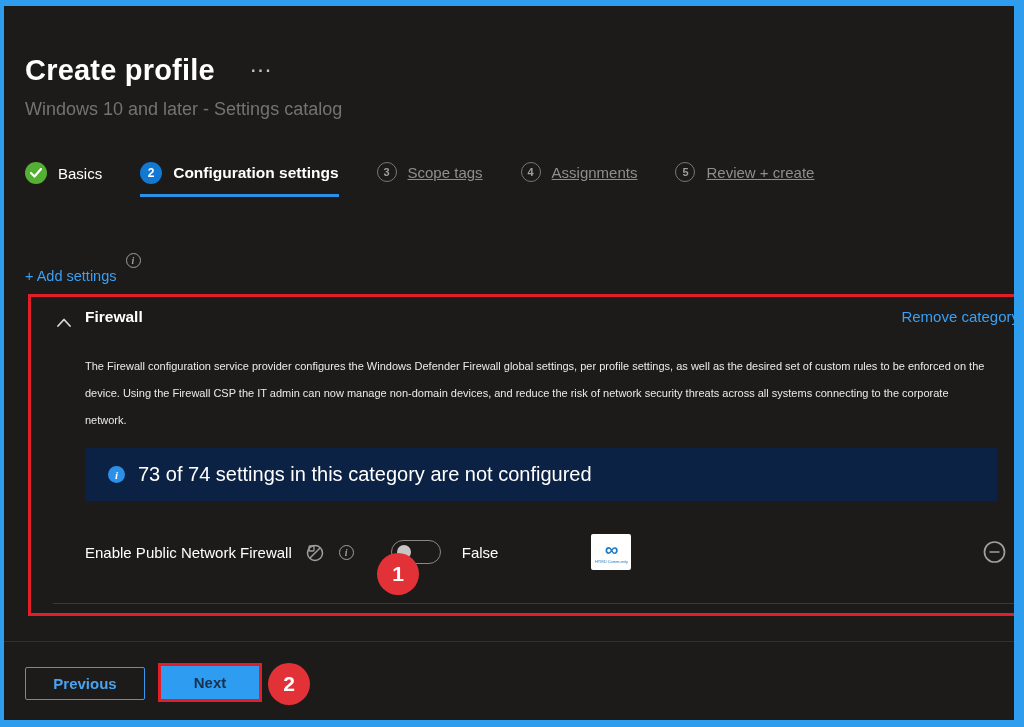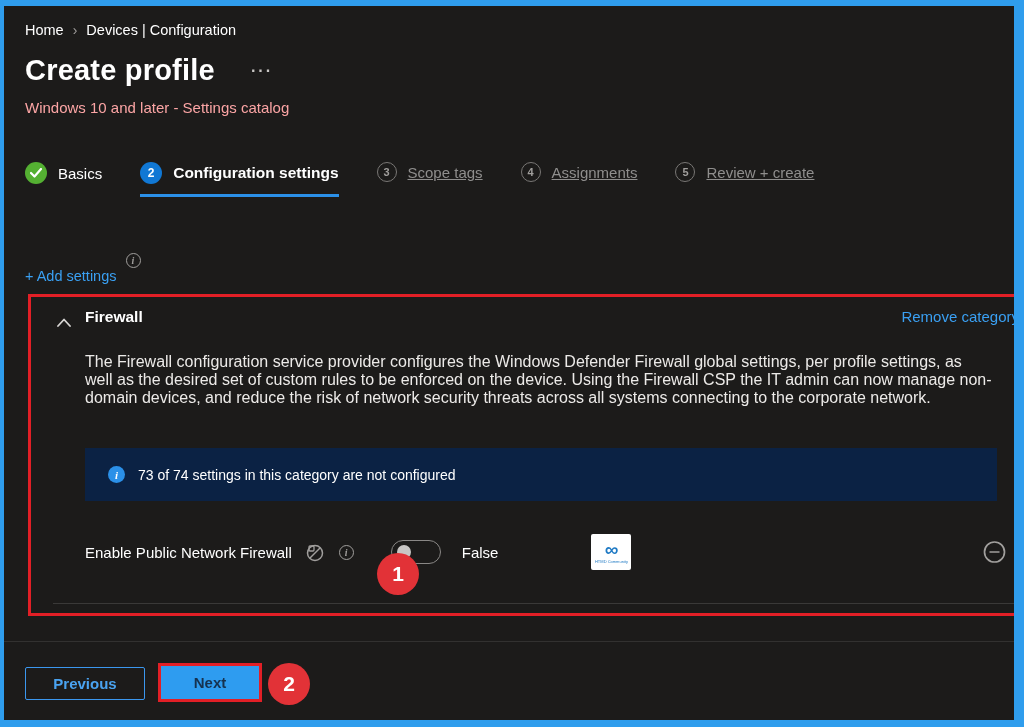--- a/index.html
+++ b/index.html
@@ -6,21 +6,21 @@
   body { background:#0d0d0d; font-family:"Liberation Sans", sans-serif; }
   .frame { width:1024px; height:727px; background:#2f9ded; padding:6px 10px 7px 4px; position:relative; }
   .screen { position:relative; width:100%; height:100%; background:#1c1b1a; overflow:hidden; color:#fff; }
 
   
   .breadcrumb { position:absolute; left:21px; top:16px; font-size:14.5px; display:flex; gap:9px; align-items:center; }
   .breadcrumb .crumb { color:#ffffff; cursor:pointer; }
   .breadcrumb .sep { color:#a19f9d; font-size:14px; }
   .page-title { position:absolute; left:21px; top:48px; font-size:29px; font-weight:700; color:#ffffff; letter-spacing:.2px; }
   .title-dots { position:absolute; left:247px; top:56px; color:#c8c6c4; font-size:16px; letter-spacing:2px; font-weight:700; }
-  .subtitle { position:absolute; left:21px; top:93px; font-size:15px; color:#fca5a5; }
+  .subtitle { position:absolute; left:21px; top:93px; font-size:18px; color:#737373; }
 
   
   .steps { position:absolute; left:21px; top:156px; display:flex; gap:38px; align-items:flex-start; }
   .step { display:flex; align-items:center; gap:11px; padding-bottom:10px; border-bottom:3px solid transparent; cursor:pointer; }
   .step.active { border-bottom-color:#2b90e8; }
   .badge { width:22px; height:22px; border-radius:50%; display:flex; align-items:center; justify-content:center; flex:0 0 auto; font-size:12px; font-weight:700; }
   .badge.complete { background:#54b032; }
   .badge.current { background:#1178d4; color:#fff; }
   .badge.upcoming { width:20px; height:20px; background:transparent; border:1.5px solid #797775; color:#a19f9d; font-size:11px; }
   .step-label { font-size:15px; }
@@ -33,26 +33,26 @@
   .add-settings .lbl { color:#3aa0f3; font-size:14.5px;margin-top:32px; }
   .info-ring { width:15px; height:15px; border:1.5px solid #a19f9d; border-radius:50%; color:#a19f9d;
                display:inline-flex; align-items:center; justify-content:center;
                font:italic 700 10px "Liberation Serif", serif; }
 
   
   .panel { position:absolute; left:24px; top:288px; width:1006px; height:322px; border:3px solid #e21f26; background:#1c1b1a; }
   .cat-chevron { position:absolute; left:26px; top:16px; width:14px; height:9px; cursor:pointer; }
   .cat-name { position:absolute; left:54px; top:11px; font-size:15.5px; font-weight:600; color:#ffffff; }
   .remove-link { position:absolute; right:12px; top:11px; font-size:15px; color:#3aa0f3; cursor:pointer; }
-  .cat-desc { position:absolute; left:54px; top:56px; width:908px; font-size:16px; line-height:18px; color:#eceae8; }
+  .cat-desc { position:absolute; left:54px; top:56px; width:908px; font-size:11px; line-height:27px; color:#eceae8; }
   .info-banner { position:absolute; left:54px; top:151px; width:912px; height:53px; background:#0b2244;
                  display:flex; align-items:center; gap:13px; padding-left:23px; }
   .info-filled { width:17px; height:17px; border-radius:50%; background:#2b90e8; color:#fff; flex:0 0 auto;
                  display:flex; align-items:center; justify-content:center; font:italic 700 11px "Liberation Serif", serif; }
-  .info-banner .txt { font-size:14px; color:#ffffff; }
+  .info-banner .txt { font-size:20px; color:#ffffff; }
 
   
   .setting-row { position:absolute; left:54px; top:238px; right:14px; height:34px; display:flex; align-items:center; }
   .setting-label { font-size:15px; color:#ffffff; }
   .tag-icon { margin-left:13px; width:19px; height:19px; flex:0 0 auto; }
   .setting-row .info-ring { margin-left:15px; flex:0 0 auto; }
   .toggle { margin-left:37px; width:50px; height:24px; border:1.5px solid #8a8886; border-radius:13px; position:relative; cursor:pointer; flex:0 0 auto; }
   .toggle .knob { position:absolute; left:5px; top:3.5px; width:14px; height:14px; border-radius:50%; background:#c8c6c4; }
   .toggle-value { margin-left:21px; font-size:15px; color:#ffffff; }
   .logo-box { margin-left:93px; width:40px; height:36px; background:#ffffff; border-radius:2px;
@@ -76,25 +76,20 @@
   .next-wrap { position:absolute; left:154px; top:657px; border:3px solid #e21f26; }
   .btn-next { display:block; width:98px; height:33px; background:#2e9cf0; border:none; color:#16324f;
               font-size:15px; font-weight:700; font-family:"Liberation Sans", sans-serif; cursor:pointer; }
 </style>
 </head>
 <body>
 
 <div class="frame">
   <div class="screen">
 
-    <div class="breadcrumb">
-      <span class="crumb">Home</span>
-      <span class="sep">›</span>
-      <span class="crumb">Devices | Configuration</span>
-    </div>
 
     <h1 class="page-title">Create profile</h1>
     <span class="title-dots">···</span>
     <div class="subtitle">Windows 10 and later - Settings catalog</div>
 
     <div class="steps">
       <div class="step">
         <span class="badge complete">
           <svg width="12" height="10" viewBox="0 0 12 10">
               <polyline points="1,5 4.5,8.5 11,1" fill="none" stroke="#fff" stroke-width="2.2" stroke-linecap="round" stroke-linejoin="round"></polyline>

